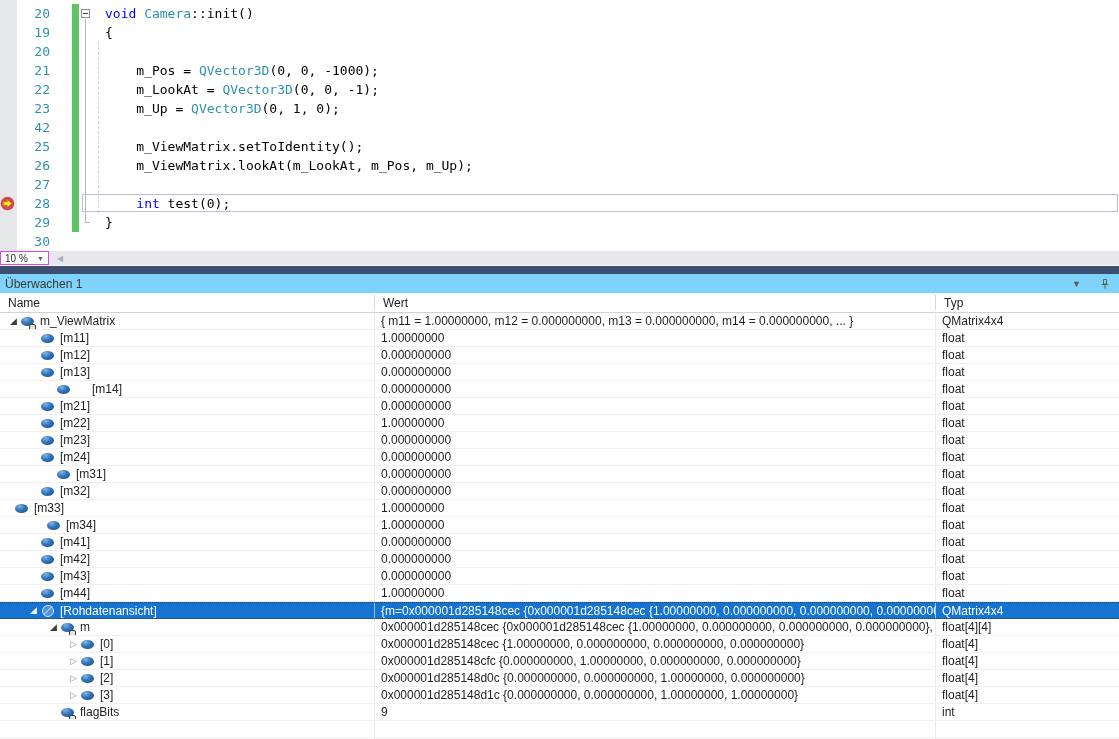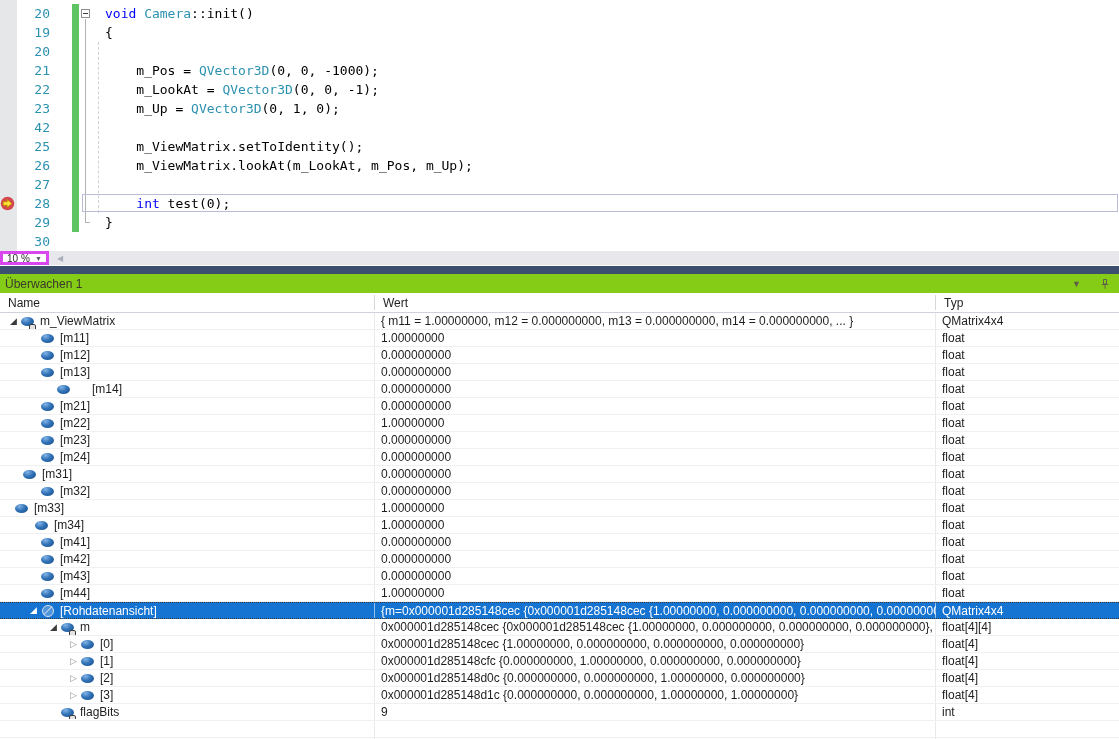--- a/index.html
+++ b/index.html
@@ -23,32 +23,32 @@
   .code-row .code{position:absolute;left:105px;white-space:pre;color:#000;}
   .tok-k{color:#0000ff;}
   .tok-t{color:#2b91af;}
   .tok-p{color:#000000;}
   .code-row.current::after{content:"";position:absolute;left:82px;right:1px;top:0;bottom:1px;
             border:1px solid #b9bdd8;pointer-events:none;}
   .bp-icon{position:absolute;left:0;top:196px;width:15px;height:15px;}
 
   
   .hsbar{position:absolute;top:251px;left:0;right:0;height:15px;background:#e8e8ec;border-bottom:1px solid #fdfdfd;box-sizing:border-box;}
-  .zoom-box{position:absolute;left:0;top:0;width:49px;height:14px;background:#fdfdfd;border:3px solid #d946ef;
+  .zoom-box{position:absolute;left:0;top:0;width:49px;height:14px;background:#fdfdfd;border:1px solid #d946ef;
             box-sizing:border-box;display:flex;align-items:center;padding:0 4px;font-size:10px;color:#2d2d2d;}
   .zoom-box .dd{margin-left:auto;font-size:7px;color:#5a5f6a;}
   .hs-left{position:absolute;left:53px;top:0;width:14px;height:14px;display:flex;align-items:center;
            justify-content:center;font-size:8px;color:#aab0bb;}
 
   
   .splitter{position:absolute;top:266px;left:0;right:0;height:8px;background:#3c4f6f;}
 
   
   .watch{position:absolute;top:274px;left:0;right:0;bottom:0;background:#fff;}
-  .watch-title{position:absolute;top:0;left:0;right:0;height:19px;background:#84cc16;display:flex;
+  .watch-title{position:absolute;top:0;left:0;right:0;height:19px;background:#7dd3fc;display:flex;
                align-items:center;padding:0 8px 0 5px;box-sizing:border-box;font-size:12px;color:#3a3a2c;}
   .wt-dd{margin-left:auto;font-size:9px;color:#60604a;padding-right:18px;}
   .wt-pin{display:inline-flex;width:12px;height:12px;}
   .watch-header{position:absolute;top:19px;left:0;right:0;height:20px;background:#fff;
                 border-bottom:1px solid #cfd2da;box-sizing:border-box;font-size:12px;color:#1e1e1e;}
   .wh-cell{position:absolute;top:0;height:20px;line-height:20px;padding-left:8px;}
   .wh-name{left:0;}  .wh-wert{left:375px;} .wh-typ{left:936px;}
   .wh-div{position:absolute;top:2px;bottom:2px;width:1px;background:#d8d8d8;}
   .watch-rows{position:absolute;top:39px;left:0;right:0;bottom:0;overflow:hidden;background:#fff;}
   .vline{position:absolute;top:0;bottom:0;width:1px;background:#eaeaea;z-index:0;}
@@ -254,21 +254,21 @@
         <div class="wrow">
           <div class="c-name" style="padding-left: 26px;">
             <span class="exp"></span>
             <span class="wicon field"></span>
             <span class="wlabel">[m24]</span>
           </div>
           <div class="c-val">0.000000000</div>
           <div class="c-typ">float</div>
         </div>
         <div class="wrow">
-          <div class="c-name" style="padding-left: 8px;">
+          <div class="c-name" style="padding-left: 42px;">
             <span class="exp"></span>
             <span class="wicon field"></span>
             <span class="wlabel">[m31]</span>
           </div>
           <div class="c-val">0.000000000</div>
           <div class="c-typ">float</div>
         </div>
         <div class="wrow">
           <div class="c-name" style="padding-left: 26px;">
             <span class="exp"></span>
@@ -281,21 +281,21 @@
         <div class="wrow">
           <div class="c-name" style="">
             <span class="exp"></span>
             <span class="wicon field"></span>
             <span class="wlabel">[m33]</span>
           </div>
           <div class="c-val">1.00000000</div>
           <div class="c-typ">float</div>
         </div>
         <div class="wrow">
-          <div class="c-name" style="padding-left: 20px;">
+          <div class="c-name" style="padding-left: 32px;">
             <span class="exp"></span>
             <span class="wicon field"></span>
             <span class="wlabel">[m34]</span>
           </div>
           <div class="c-val">1.00000000</div>
           <div class="c-typ">float</div>
         </div>
         <div class="wrow">
           <div class="c-name" style="padding-left: 26px;">
             <span class="exp"></span>

